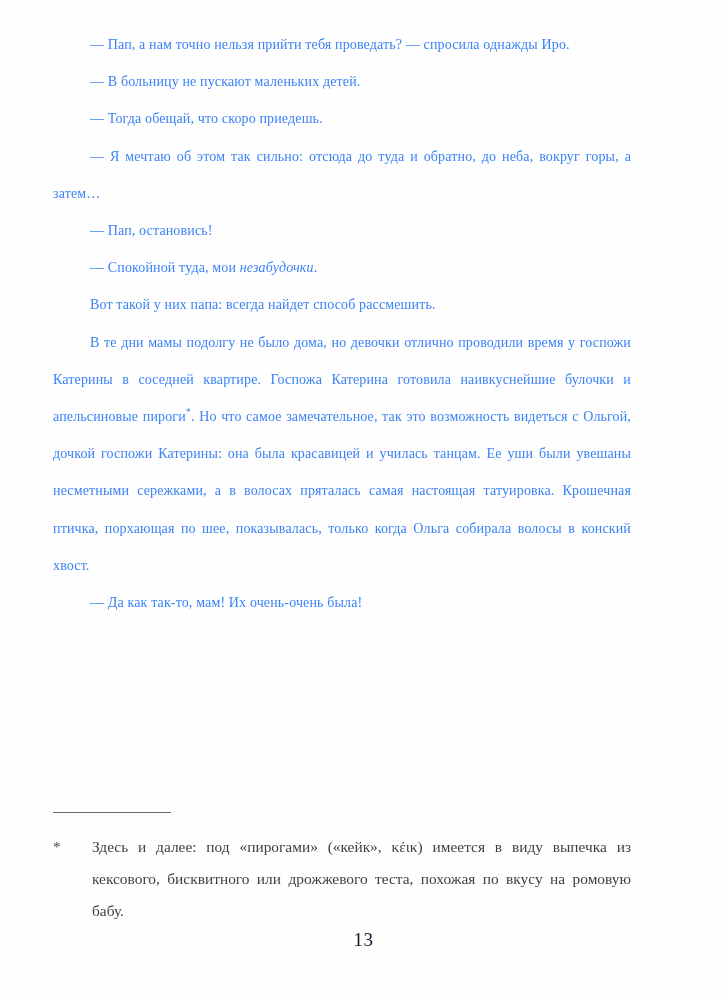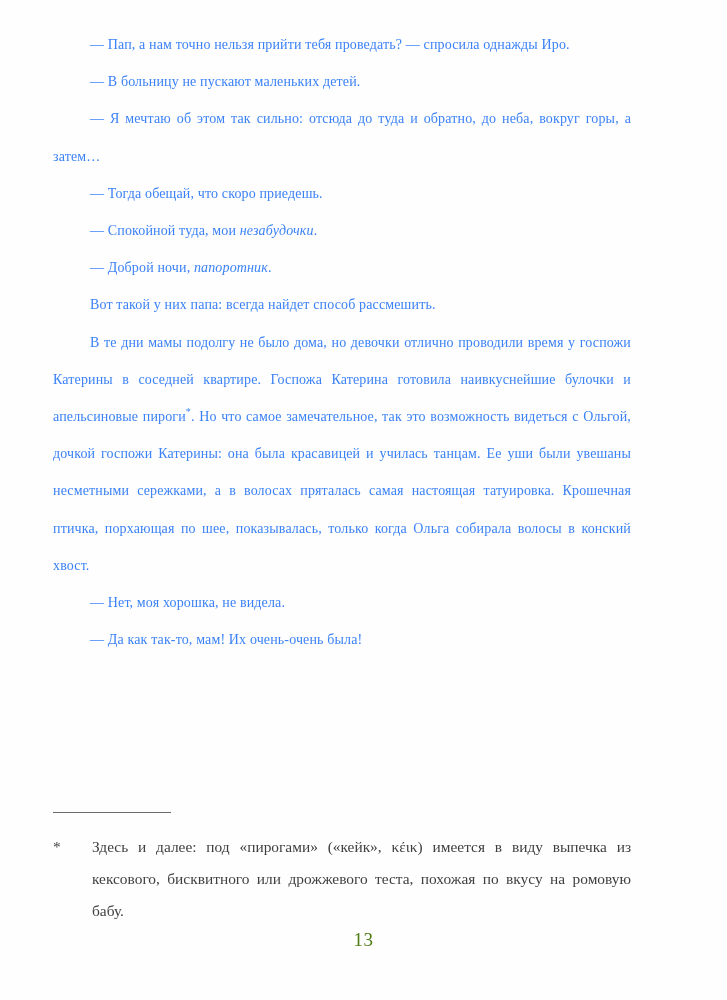--- a/index.html
+++ b/index.html
@@ -97,50 +97,49 @@
 
   
   .folio {
     position: absolute;
     left: 0;
     right: 0;
     top: 928px;
     text-align: center;
     font-size: 19px;
     line-height: 24px;
-    color: #4d7c0f;
+    color: #0f172a;
     letter-spacing: 0.02em;
   }
 </style>
 </head>
 <body>
 
 <div class="page">
 
   <div class="text-block">
 
     <p class="para">— Пап, а нам точно нельзя прийти тебя проведать? — спросила однажды Иро.</p>
 
     <p class="para">— В больницу не пускают маленьких детей.</p>
 
+    <p class="para">— Тогда обещай, что скоро приедешь.</p>
+
     <p class="para">— Я мечтаю об этом так сильно: отсюда до туда и обратно, до неба, вокруг горы, а затем…</p>
 
-    <p class="para">— Тогда обещай, что скоро приедешь.</p>
-
+    <p class="para">— Пап, остановись!</p>
 
     <p class="para"><span>— Спокойной туда, мои </span><em class="it">незабудочки</em><span>.</span></p>
 
-    <p class="para"><span>— Доброй ночи, </span><em class="it">папоротник</em><span>.</span></p>
 
     <p class="para">Вот такой у них папа: всегда найдет способ рассмешить.</p>
 
     <p class="para"><span>В те дни мамы подолгу не было дома, но девочки отлично проводили время у госпожи Катерины в соседней квартире. Госпожа Катерина готовила наивкуснейшие булочки и апельсиновые пироги</span><sup class="fn-ref">*</sup><span>. Но что самое замечательное, так это возможность видеться с Ольгой, дочкой госпожи Катерины: она была красавицей и училась танцам. Ее уши были увешаны несметными сережками, а в волосах пряталась самая настоящая татуировка. Крошечная птичка, порхающая по шее, показывалась, только когда Ольга собирала волосы в конский хвост.</span></p>
 
 
-    <p class="para">— Нет, моя хорошка, не видела.</p>
 
     <p class="para">— Да как так-то, мам! Их очень-очень была!</p>
 
   </div>
 
   <div class="footnote-zone">
     <hr class="footnote-rule">
     <div class="footnote">
       <span class="fn-marker">*</span>
       <span class="fn-text">Здесь и далее: под «пирогами» («кейк», κέικ) имеется в виду выпечка из кексового, бисквитного или дрожжевого теста, похожая по вкусу на ромовую бабу.</span>

